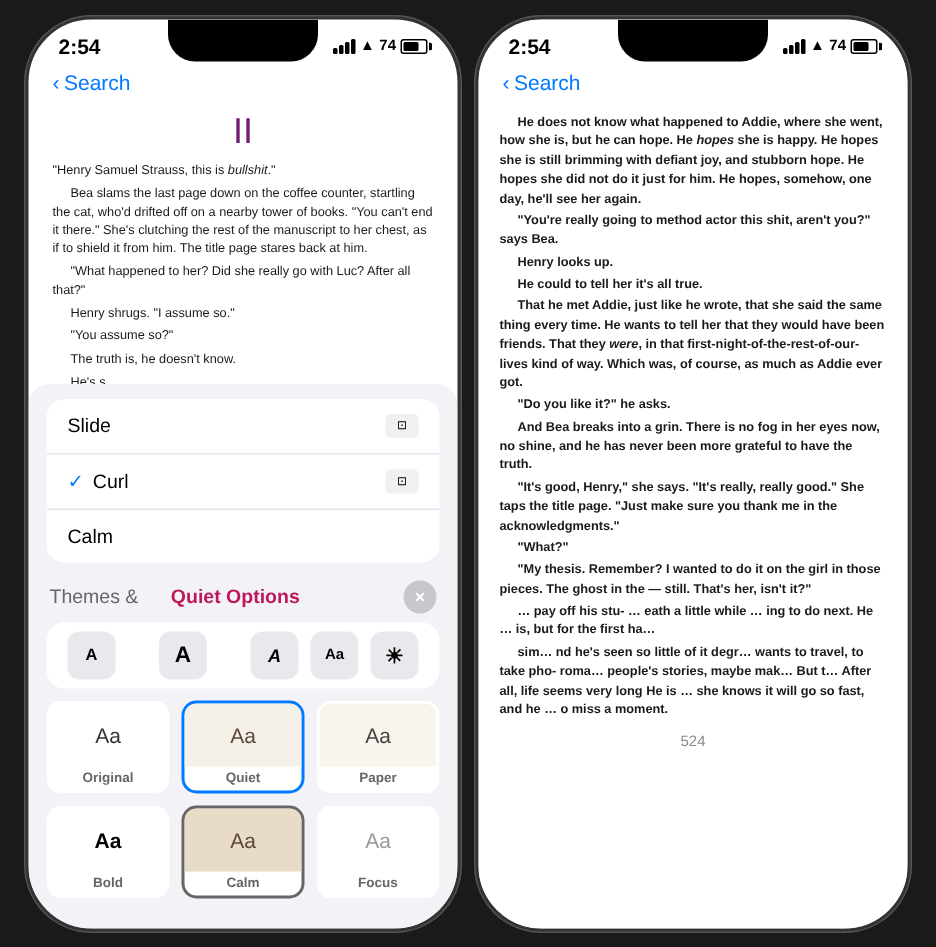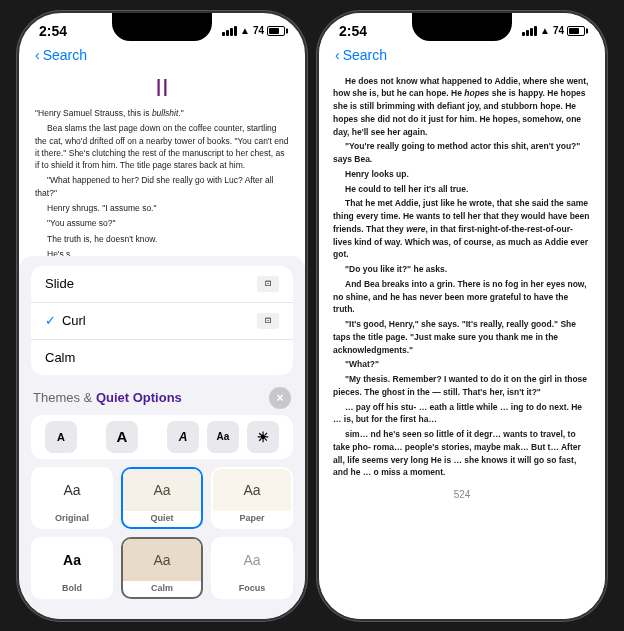--- a/index.html
+++ b/index.html
@@ -331,21 +331,21 @@
           <div class="menu-item">
             <div class="menu-item-left">
               <span>Calm</span>
             </div>
           </div>
         </div>
 
         <div class="themes-header">
           <span style="font-size:13px;color:#666;">
             <span>Themes &amp;</span>
-            <span style="color:#4c1d95;font-weight:600;margin-left:0;">Quiet Options</span>
+            <span style="color:#be185d;font-weight:600;margin-left:18px;">Quiet Options</span>
           </span>
           <div class="close-btn">
             <span>×</span>
           </div>
         </div>
 
         <div class="font-size-row">
           <div class="font-btn">
             <span style="font-size:11px;">A</span>
           </div>

